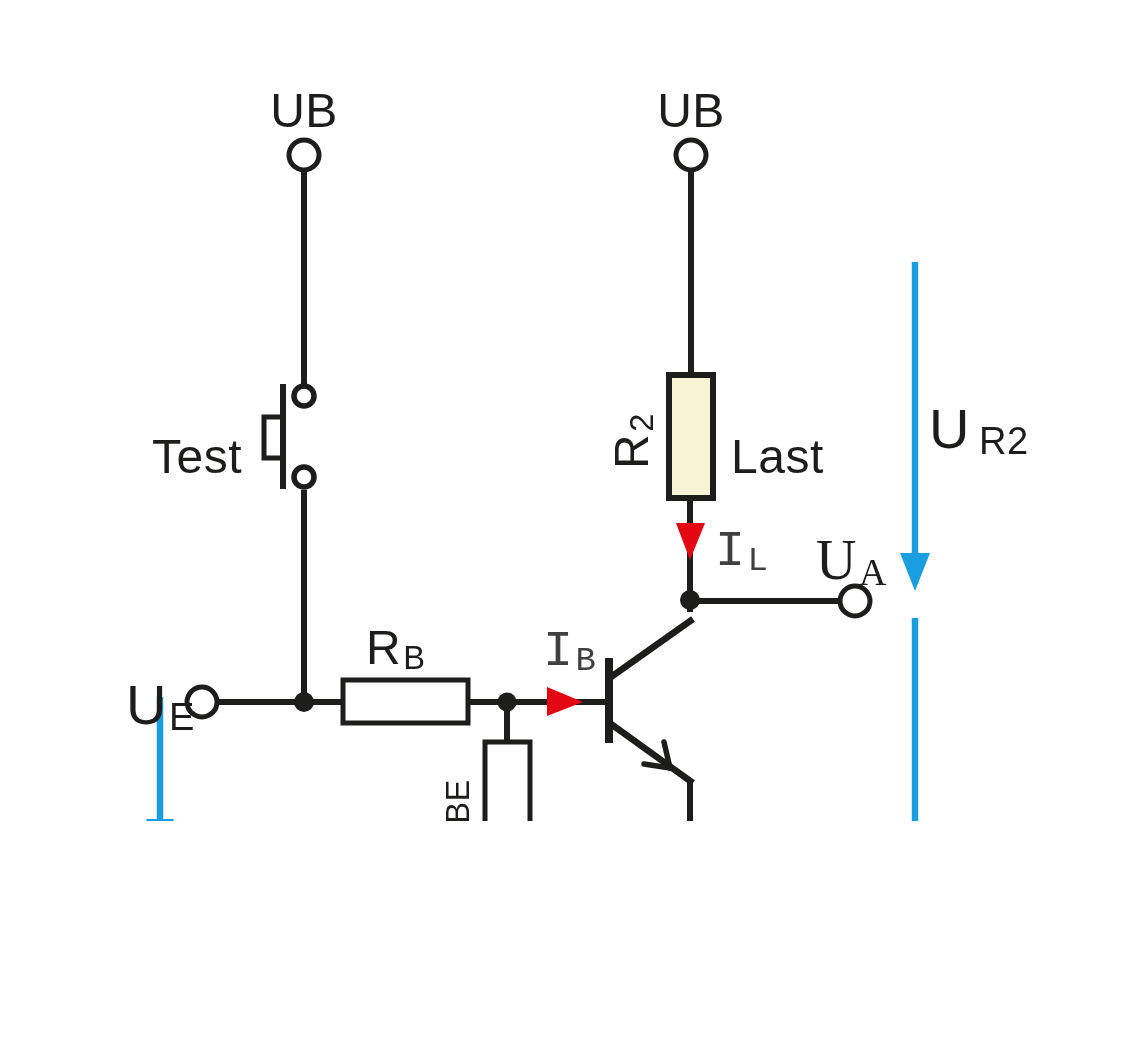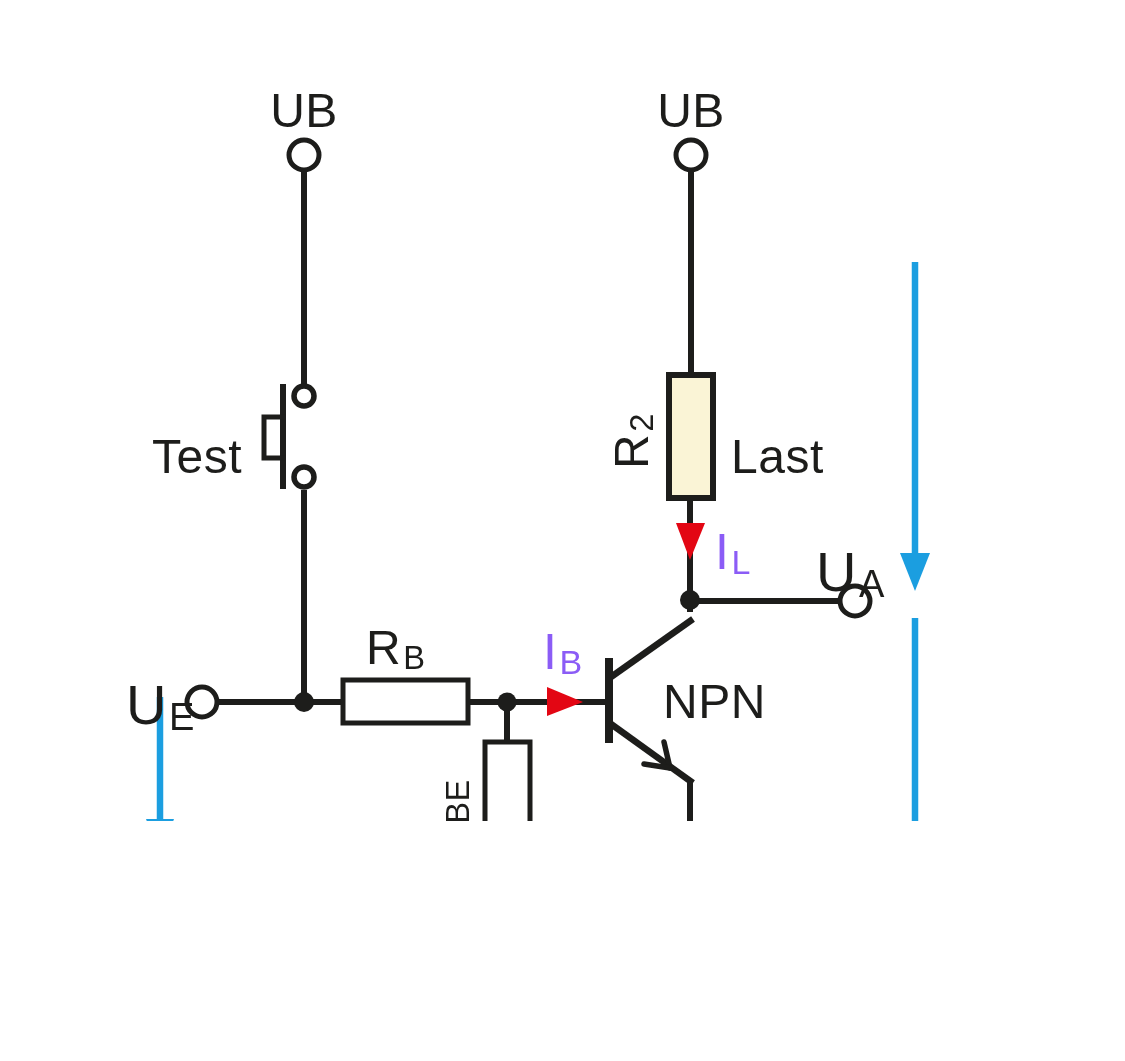--- a/index.html
+++ b/index.html
@@ -23,21 +23,21 @@
   .label {
     position: absolute;
     line-height: 1;
     color: #1d1d1b;
     white-space: nowrap;
     letter-spacing: 0.5px;
   }
   .f48 { font-size: 48px; }
   .f50 { font-size: 50px; }
   .f56 { font-size: 56px; }
-  .red { color: #8b5cf6; }
+  .red { color: #404040; font-family: Liberation Mono, monospace; }
   .sub {
     font-size: 0.68em;
     vertical-align: -0.16em;
     margin-left: 2px;
   }
   .sub-gap { margin-left: 9px; }
   .centered { transform: translateX(-50%); }
   .rot {
     transform: translate(-50%, -50%) rotate(-90deg);
     transform-origin: center center;
@@ -129,35 +129,35 @@
   </div>
 
   <div class="label f48 rot" style="left:449px; top:820px;">
     <span>R</span><span class="sub">BE</span>
   </div>
 
   <div class="label f50 red" style="left:543px; top:627px;">
     <span>I</span><span class="sub">B</span>
   </div>
 
-  <div class="label f48" style="left:663px; top:678px;">
-    <span>NPN</span>
-  </div>
 
   <div class="label f48 rot" style="left:633px; top:441px;">
     <span>R</span><span class="sub">2</span>
   </div>
 
   <div class="label f48" style="left:731px; top:417px;margin-top:16px;">
     <span>Last</span>
   </div>
 
   <div class="label f50 red" style="left:715px; top:527px;">
     <span>I</span><span class="sub">L</span>
   </div>
 
-  <div class="label f56" style="left:816px; top:544px;">
+  <div class="label f56" style="left:816px; top:532px;font-family:Liberation Serif, serif;">
     <span>U</span><span class="sub">A</span>
   </div>
 
+  <div class="label f56" style="left:929px; top:401px;">
+    <span>U</span><span class="sub sub-gap">R2</span>
+  </div>
 
 
 </div>
 
 </body></html>

